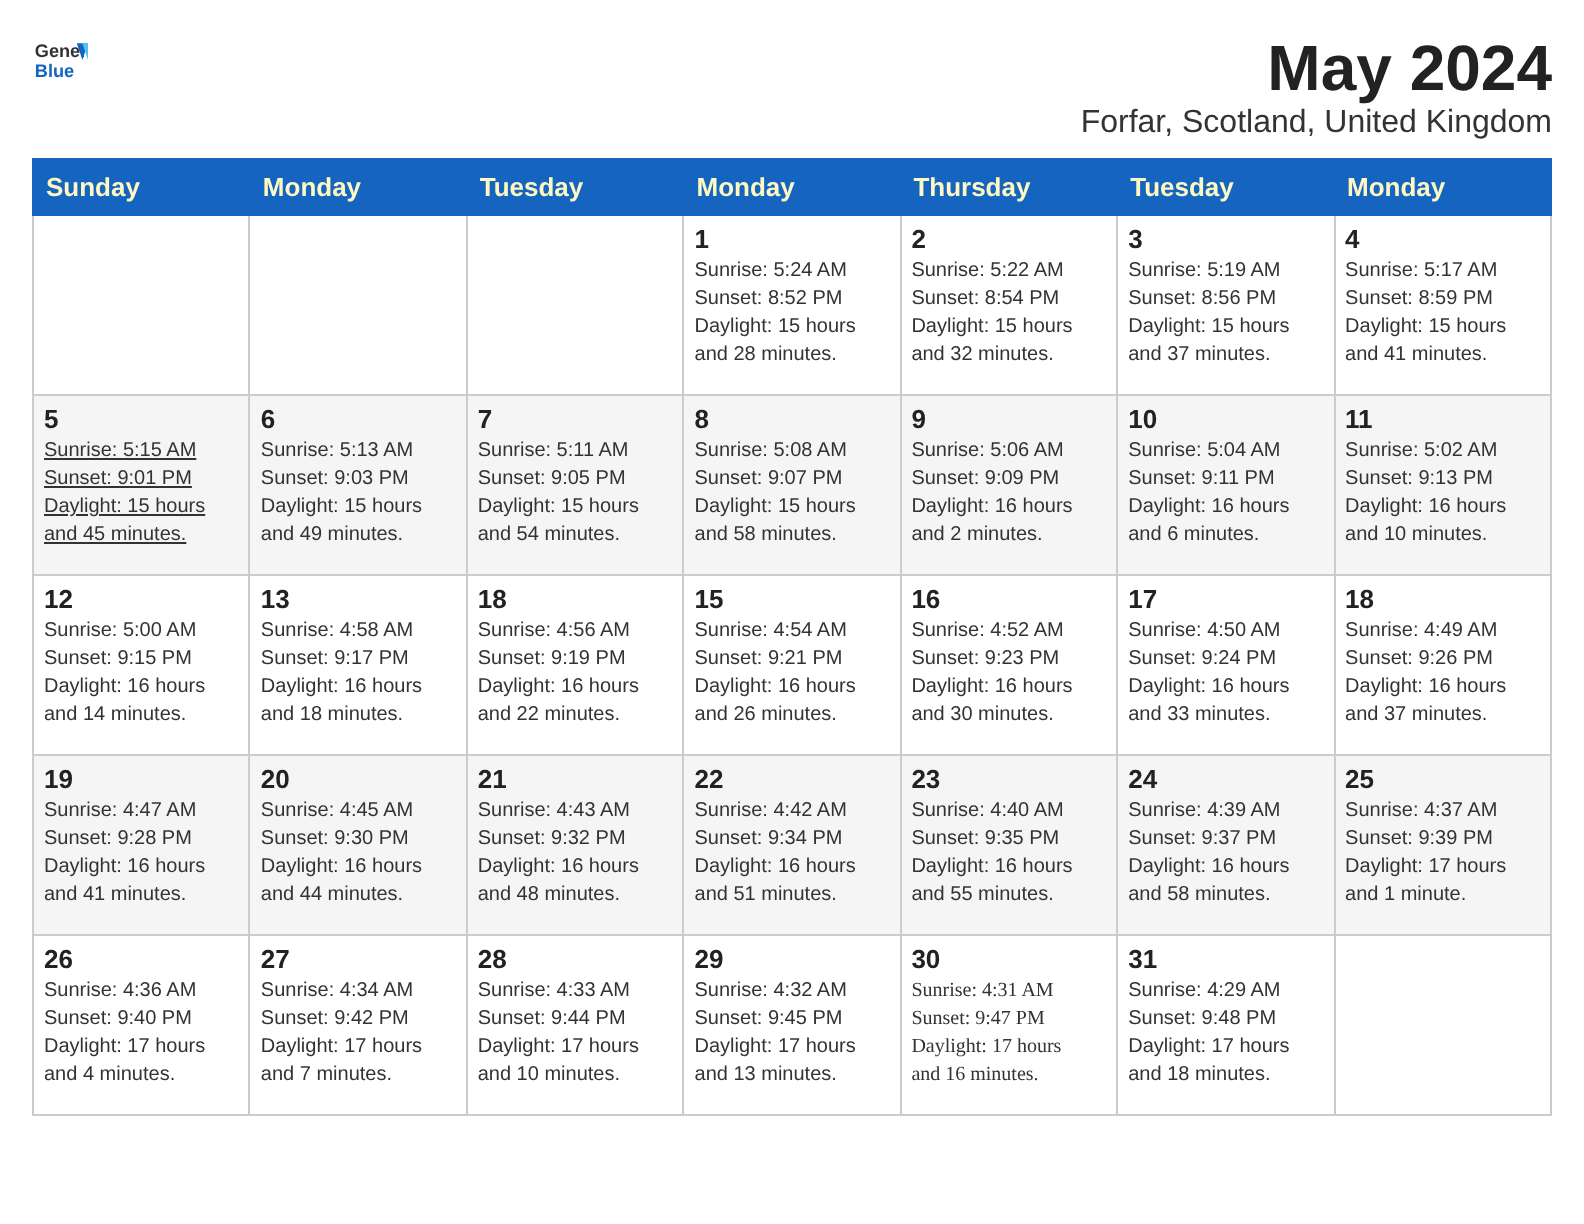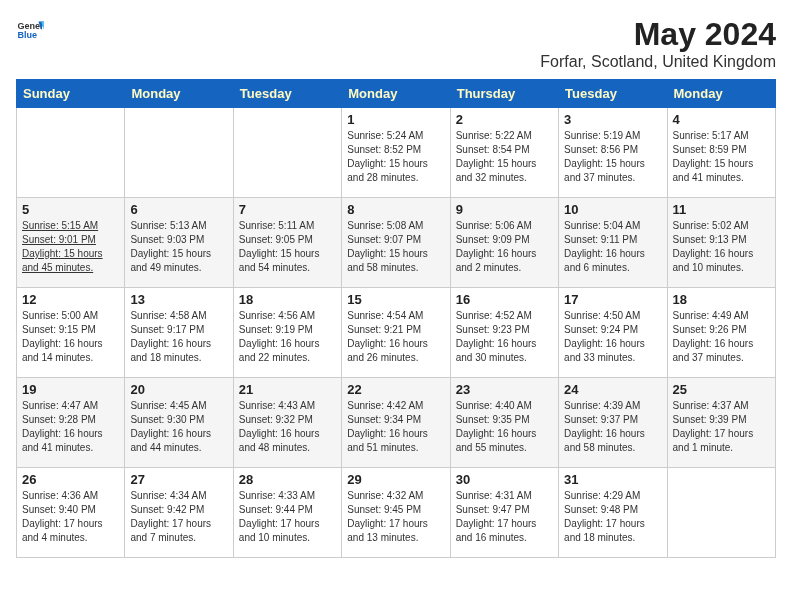--- a/index.html
+++ b/index.html
@@ -320,21 +320,21 @@
           </td>
           <td>
             <span class="day-number">29</span>
             <div class="day-info" style="white-space: pre-line;">Sunrise: 4:32 AM
 Sunset: 9:45 PM
 Daylight: 17 hours
 and 13 minutes.</div>
           </td>
           <td>
             <span class="day-number">30</span>
-            <div class="day-info" style="white-space: pre-line;">Sunrise: 4:31 AM
+            <div class="day-info" style="white-space: pre-line; font-family: Liberation Serif, serif;">Sunrise: 4:31 AM
 Sunset: 9:47 PM
 Daylight: 17 hours
 and 16 minutes.</div>
           </td>
           <td>
             <span class="day-number">31</span>
             <div class="day-info" style="white-space: pre-line;">Sunrise: 4:29 AM
 Sunset: 9:48 PM
 Daylight: 17 hours
 and 18 minutes.</div>

